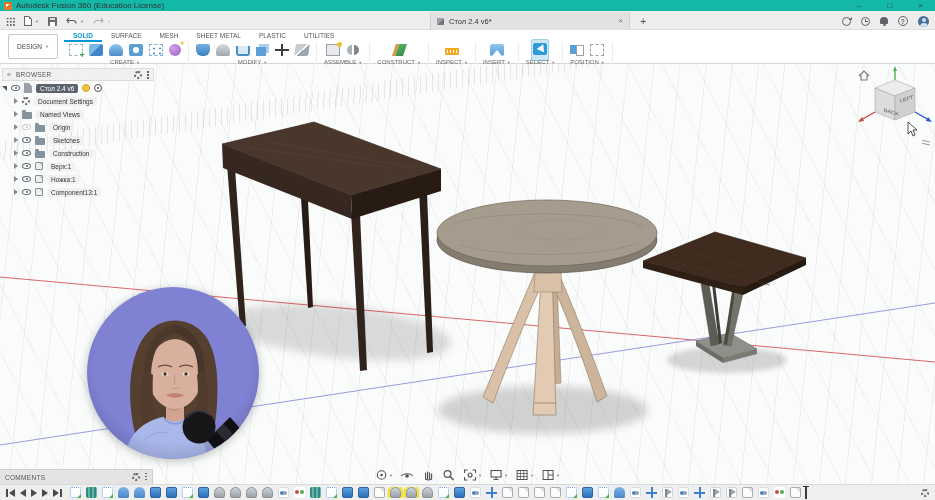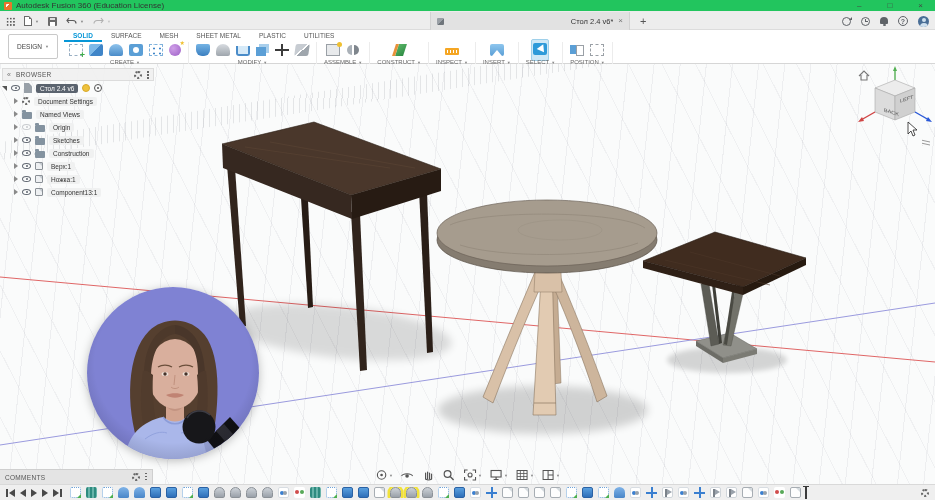--- a/index.html
+++ b/index.html
@@ -1,39 +1,39 @@
 <!DOCTYPE html>
 <html><head>
 <meta charset="utf-8">
 <style>
   html,body{margin:0;padding:0;background:#888;}
   .app{position:relative;width:935px;height:500px;background:#fafafa;font-family:"Liberation Sans",sans-serif;overflow:hidden;-webkit-font-smoothing:antialiased;}
   .app *{box-sizing:border-box;}
 
   
-  .titlebar{height:12px;background:#22c55e;display:flex;align-items:center;font-size:8px;color:#333;border-bottom:1px solid #ececec;}
+  .titlebar{height:12px;background:#14b8a6;display:flex;align-items:center;font-size:8px;color:#333;border-bottom:1px solid #ececec;}
   .fusion-logo{width:8px;height:8px;background:#e8762b;border-radius:1px;margin:0 4px 0 4px;position:relative;flex:none;}
   .fusion-logo::after{content:'';position:absolute;inset:2px;border-radius:1px;background:linear-gradient(135deg,#fff 45%,transparent 46%);}
   .win-controls{margin-left:auto;display:flex;gap:26px;padding-right:12px;color:#444;font-size:8px;line-height:12px;}
   .win-controls span{cursor:default;}
 
   
   .tabstrip{position:relative;height:18px;background:#ededed;border-bottom:1px solid #dcdcdc;}
   .qat{position:absolute;left:6px;top:0;height:18px;display:flex;align-items:center;gap:9px;}
   .q-grid{width:9px;height:9px;background:radial-gradient(circle,#5a5a5a 34%,transparent 40%);background-size:3.2px 3.2px;}
   .q-file{width:8px;height:10px;background:#fff;border:1px solid #6a6a6a;position:relative;}
   .q-file::after{content:'';position:absolute;top:-1px;right:-1px;border-top:3px solid #ededed;border-left:3px solid #6a6a6a;}
   .q-save{width:9px;height:9px;background:#6a6a6a;position:relative;border-radius:1px;}
   .q-save::after{content:'';position:absolute;left:2px;bottom:0;width:5px;height:4px;background:#fff;}
   .q-save::before{content:'';position:absolute;left:2px;top:1px;width:5px;height:2px;background:#ddd;}
   .qcaret{font-size:4px;color:#888;margin-left:-6px;}
   .q-arrow svg{display:block;}
   .doc-tab{position:absolute;left:430px;top:0;width:200px;height:18px;background:#e2e2e2;border-left:1px solid #d2d2d2;border-right:1px solid #d2d2d2;display:flex;align-items:center;padding:0 6px;gap:5px;}
   .tab-cube{width:7px;height:7px;background:linear-gradient(135deg,#9aa0a6 50%,#6f757b 50%);border-radius:1px;flex:none;}
-  .doc-tab .lbl{flex:1;font-size:7.5px;color:#333;text-align:right;white-space:nowrap;overflow:hidden;}
+  .doc-tab .lbl{flex:1;font-size:7.5px;color:#333;text-align:left;white-space:nowrap;overflow:hidden;}
   .tab-close{font-size:8px;color:#777;line-height:18px;}
   .new-tab{position:absolute;left:640px;top:0;font-size:11px;color:#555;line-height:18px;}
   .strip-icons{position:absolute;right:6px;top:0;height:18px;display:flex;align-items:center;gap:10px;}
   .t-ext{width:9px;height:9px;border:1.3px solid #5f6368;border-radius:50%;position:relative;}
   .t-ext::after{content:'';position:absolute;right:-2px;top:-1px;border-left:3px solid transparent;border-bottom:3px solid #5f6368;}
   .t-clock{width:9px;height:9px;border:1.3px solid #5f6368;border-radius:50%;position:relative;}
   .t-clock::before{content:'';position:absolute;left:3px;top:1px;width:1.2px;height:3px;background:#5f6368;}
   .t-clock::after{content:'';position:absolute;left:3px;top:3px;width:3px;height:1.2px;background:#5f6368;}
   .t-bell{width:8px;height:7px;background:#5f6368;border-radius:4px 4px 1px 1px;position:relative;margin-top:-2px;}
   .t-bell::after{content:'';position:absolute;left:2.5px;bottom:-2px;width:3px;height:1.5px;background:#5f6368;border-radius:50%;}

